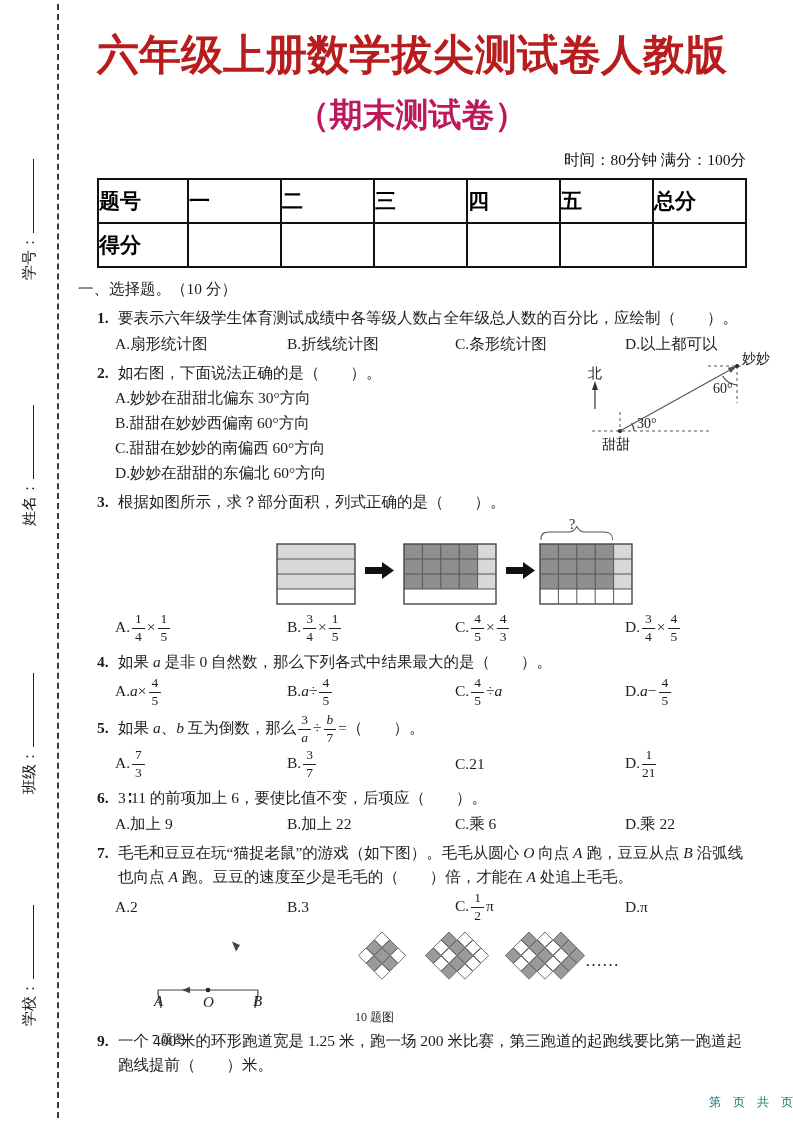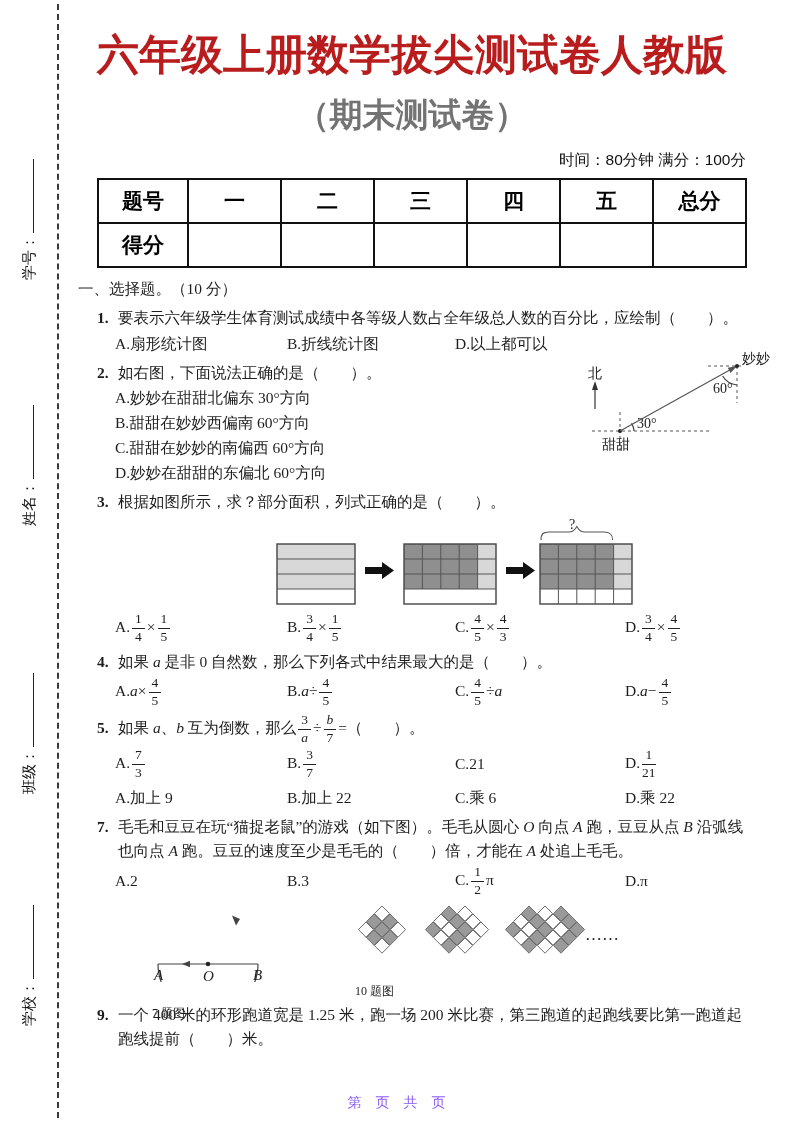--- a/index.html
+++ b/index.html
@@ -9,25 +9,25 @@
   .dashed-rule{position:absolute;left:57px;top:4px;bottom:4px;width:0;border-left:2px dashed #3a3a3a}
   .mstrip{position:absolute;left:8px;top:1122px;width:1122px;height:46px;
           transform:rotate(-90deg);transform-origin:0 0}
   .mfield{position:absolute;top:9px;white-space:nowrap;font-size:15px;color:#111}
   .mline{display:inline-block;width:74px;height:3px;border-bottom:1.6px solid #222;margin-left:2px}
   
   .content{position:absolute;left:78px;top:0;width:668px}
   .title{margin-top:30px;text-align:center;font-size:42px;line-height:50px;font-weight:700;
          font-family:"Liberation Sans","DejaVu Sans",sans-serif;color:#b91c1c;letter-spacing:0px}
   .subtitle{margin-top:16px;text-align:center;font-size:33px;line-height:38px;font-weight:700;
-            font-family:"Liberation Sans","DejaVu Sans",sans-serif;color:#737373}
+            font-family:"Liberation Sans","DejaVu Sans",sans-serif;color:#be185d}
   .meta{margin:14px 0 6px;text-align:right;font-size:15.5px;
-        font-family:Liberation Sans, sans-serif;color:#111}
+        font-family:Liberation Serif, serif;color:#111}
   table.score{border-collapse:collapse;table-layout:fixed;width:650px;margin-left:19px}
-  table.score td{border:2px solid #111;text-align:center;font-weight:700;font-size:21px;color:#000;
+  table.score td{border:2px solid #111;text-align:left;font-weight:700;font-size:21px;color:#000;
                  height:42px;padding:0}
   table.score td.lbl{width:88px}
   .section-line{margin-top:9px;font-size:15.5px}
   .section-title{font-weight:400}
   
   .q{position:relative;margin-top:5px}
   .q-head{padding-left:40px}
   .qnum{display:inline-block;width:21px;margin-left:-21px;font-weight:700}
   .opts-row{display:grid;grid-template-columns:172px 168px 170px 1fr;padding-left:37px;
             margin:2px 0 3px;align-items:center}
@@ -41,21 +41,21 @@
   .qfig{position:absolute;top:-10px;right:-48px}
   .ft{font-size:14px}
   .dash{stroke:#555;stroke-width:1;stroke-dasharray:3,3}
   .solid{stroke:#444;stroke-width:1.2;fill:none}
   #fig-grids{display:block;margin:4px 0 2px 198px}
   #fig-row{position:relative;height:98px;margin-top:2px}
   .fig7{position:absolute;left:74px;top:2px;text-align:center}
   .fig10{position:absolute;left:277px;top:4px}
   .figcap{font-size:12px;text-align:left;margin-top:12px}
   .fig10 .figcap{width:232px}
-  .footer{position:absolute;bottom:8px;left:0;width:100%;text-align:center;font-size:14px;color:#8b5cf6;
+  .footer{position:absolute;bottom:8px;left:0;width:100%;text-align:right;font-size:12px;color:#0f766e;
           font-family:"Liberation Sans","DejaVu Sans",sans-serif}
   svg text{font-family:"Liberation Serif","DejaVu Serif",serif;fill:#222}
 </style>
 </head>
 <body>
 
 <div class="dashed-rule"></div>
 <div class="mstrip" id="margin-fields">
     <span class="mfield" style="left: 96px;"><span class="mlabel">学校：</span><span class="mline"></span></span>
     <span class="mfield" style="left: 328px;"><span class="mlabel">班级：</span><span class="mline"></span></span>
@@ -94,20 +94,21 @@
   <div class="section-line">
     <span class="section-title">一、选择题。</span><span>（10 分）</span>
   </div>
 
   <div id="question-list">
       <div class="q">
         <div class="q-head"><span class="qnum">1.</span><span class="qtext">要表示六年级学生体育测试成绩中各等级人数占全年级总人数的百分比，应绘制（　　）。</span></div>
         <div class="opts-row">
           <div class="opt">A.扇形统计图</div>
           <div class="opt">B.折线统计图</div>
+          <div class="opt">C.条形统计图</div>
           <div class="opt">D.以上都可以</div>
         </div>
       </div>
       <div class="q">
         <svg id="fig-direction" class="qfig" width="224" height="110" viewBox="0 0 224 110">
     <text class="ft" x="18" y="27" font-size="15">北</text>
     <line x1="25" y1="58" x2="25" y2="37" stroke="#333" stroke-width="1.2"></line>
     <polygon points="22,39 25,30 28,39" fill="#333"></polygon>
     <line class="dash" x1="22" y1="80" x2="140" y2="80"></line>
     <line class="dash" x1="50" y1="61" x2="50" y2="101"></line>
@@ -187,20 +188,21 @@
       <div class="q">
         <div class="q-head"><span class="qnum">5.</span><span class="qtext">如果 <i class="var">a</i>、<i class="var">b</i> 互为倒数，那么<span class="frac"><span class="fn">3</span><span class="fd var">a</span></span>÷<span class="frac"><span class="fn var">b</span><span class="fd">7</span></span>=（　　）。</span></div>
         <div class="opts-row">
           <div class="opt">A.<span class="frac"><span class="fn">7</span><span class="fd">3</span></span></div>
           <div class="opt">B.<span class="frac"><span class="fn">3</span><span class="fd">7</span></span></div>
           <div class="opt">C.21</div>
           <div class="opt">D.<span class="frac"><span class="fn">1</span><span class="fd">21</span></span></div>
         </div>
       </div>
       <div class="q">
+        <div class="q-head"><span class="qnum">6.</span><span class="qtext">3∶11 的前项加上 6，要使比值不变，后项应（　　）。</span></div>
         <div class="opts-row">
           <div class="opt">A.加上 9</div>
           <div class="opt">B.加上 22</div>
           <div class="opt">C.乘 6</div>
           <div class="opt">D.乘 22</div>
         </div>
       </div>
       <div class="q">
         <div class="q-head"><span class="qnum">7.</span><span class="qtext">毛毛和豆豆在玩“猫捉老鼠”的游戏（如下图）。毛毛从圆心 <i class="var">O</i> 向点 <i class="var">A</i> 跑，豆豆从点 <i class="var">B</i> 沿弧线也向点 <i class="var">A</i> 跑。豆豆的速度至少是毛毛的（　　）倍，才能在 <i class="var">A</i> 处追上毛毛。</span></div>
         <div class="opts-row">

